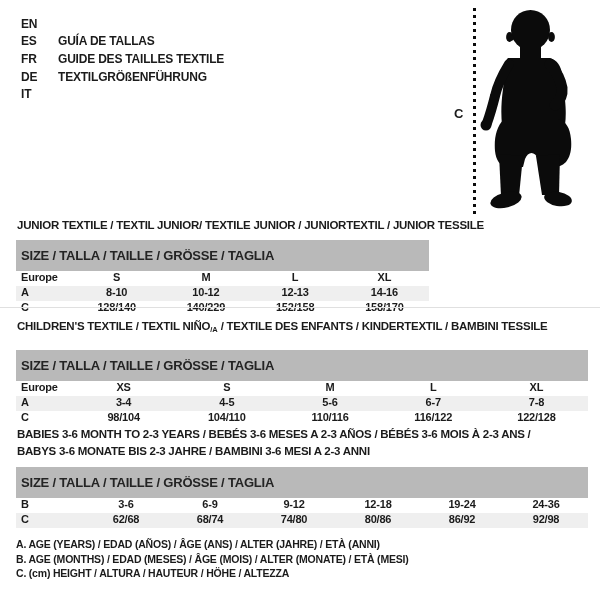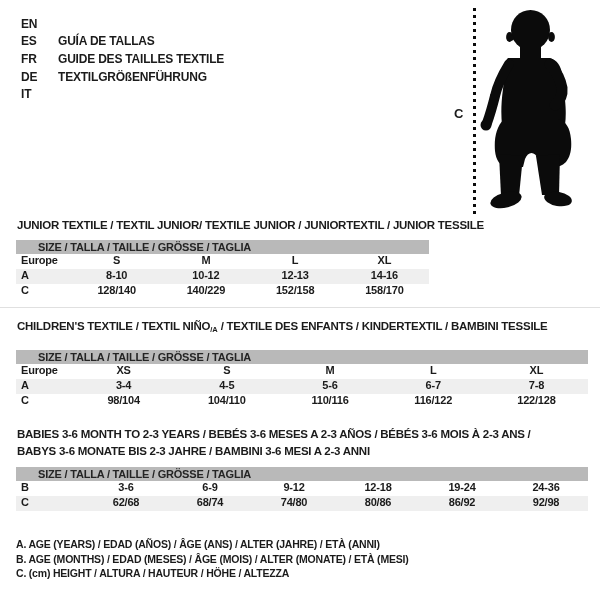--- a/index.html
+++ b/index.html
@@ -27,22 +27,22 @@
   .sec-title{position:absolute;left:17px;font-size:11.5px;font-weight:700;letter-spacing:-0.25px;white-space:nowrap;}
   #t1-title{top:219px;}
   #t2-title{top:320px;}
   #t3-title{top:426px;line-height:16.5px;}
   .sub{font-size:7.5px;vertical-align:-2px;letter-spacing:0;}
   
   .tbl{position:absolute;left:16px;}
   #t1{top:240px;width:413px;}
   #t2{top:350px;width:572px;}
   #t3{top:467px;width:572px;}
-  .bar{height:14px;background:var(--bar);display:flex;align-items:center;
-    padding-left:22px;font-size:11px;font-weight:700;color:#242424;letter-spacing:-0.2px;box-sizing:border-box;}
+  .bar{height:31px;background:var(--bar);display:flex;align-items:center;
+    padding-left:5px;font-size:13px;font-weight:700;color:#242424;letter-spacing:-0.2px;box-sizing:border-box;}
   .row{display:flex;height:15px;align-items:flex-start;font-size:11px;font-weight:700;letter-spacing:-0.2px;}
   .row.shaded{background:var(--shaded);}
   .lbl{flex:0 0 51px;padding-left:5px;}
   #t3 .lbl{flex:0 0 63px;}
   .val{flex:1 1 0;text-align:center;}
   .divider{position:absolute;top:307px;left:0;width:600px;height:1px;background:var(--divider);}
   
   .footnotes{position:absolute;top:537px;left:16px;font-size:10.5px;font-weight:700;
     line-height:14.6px;letter-spacing:-0.2px;white-space:nowrap;}
 </style>

